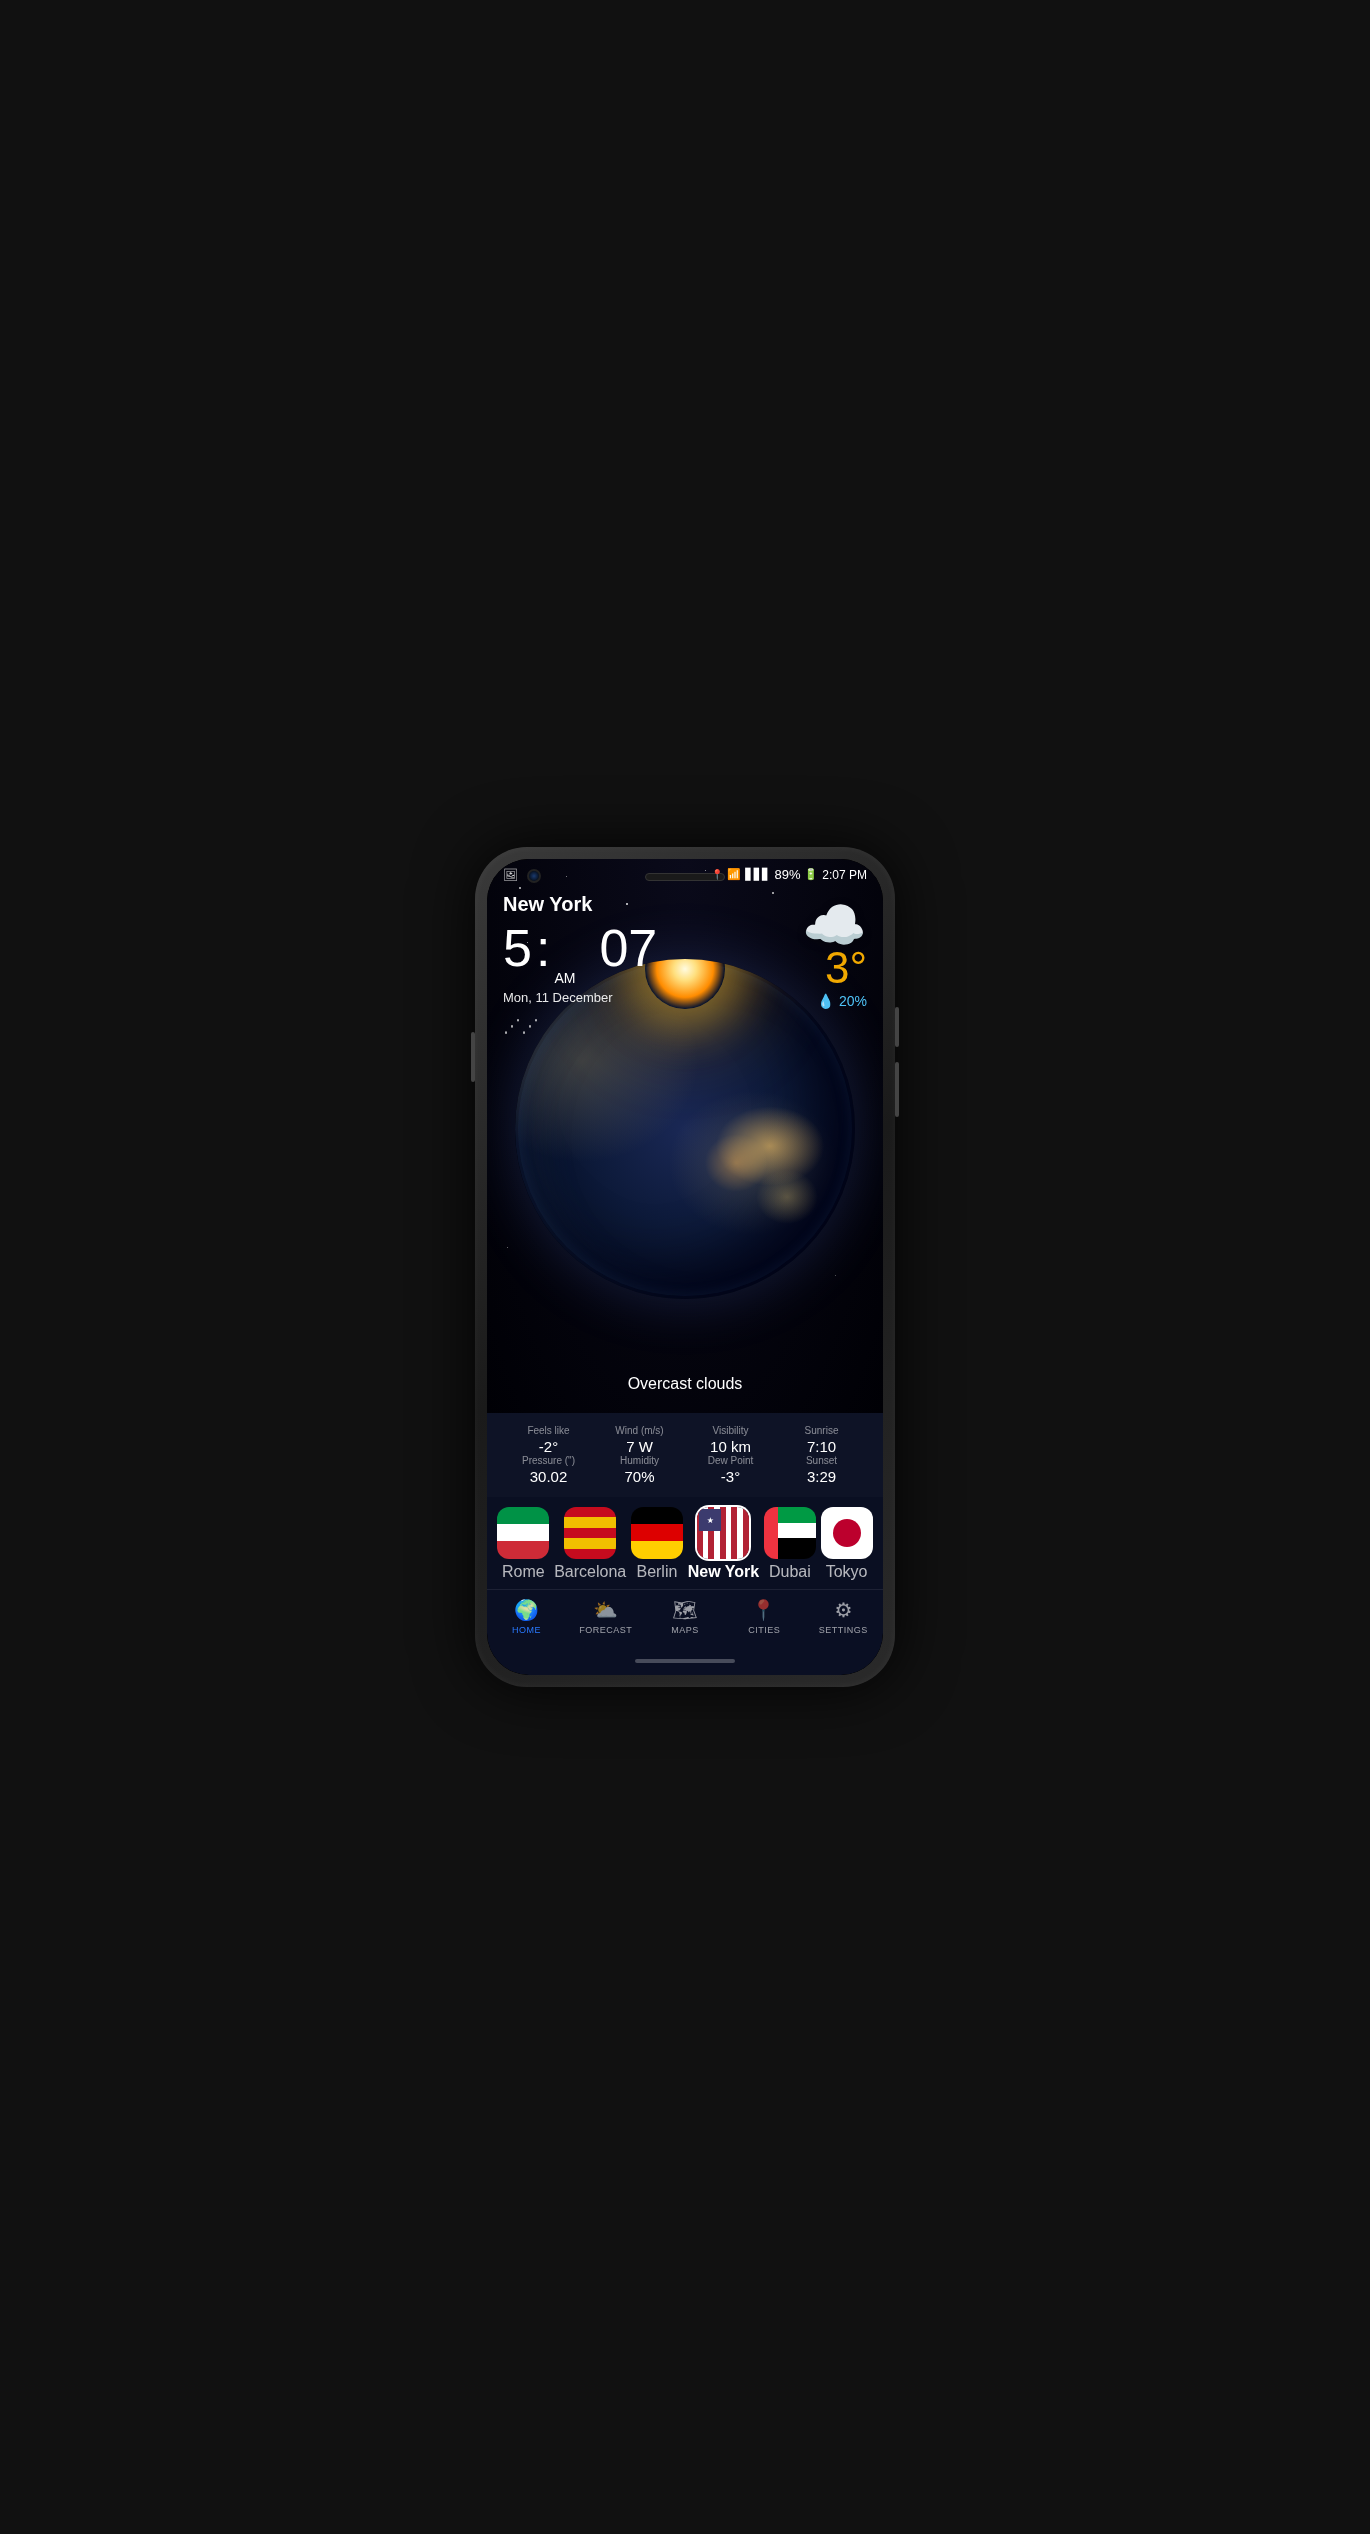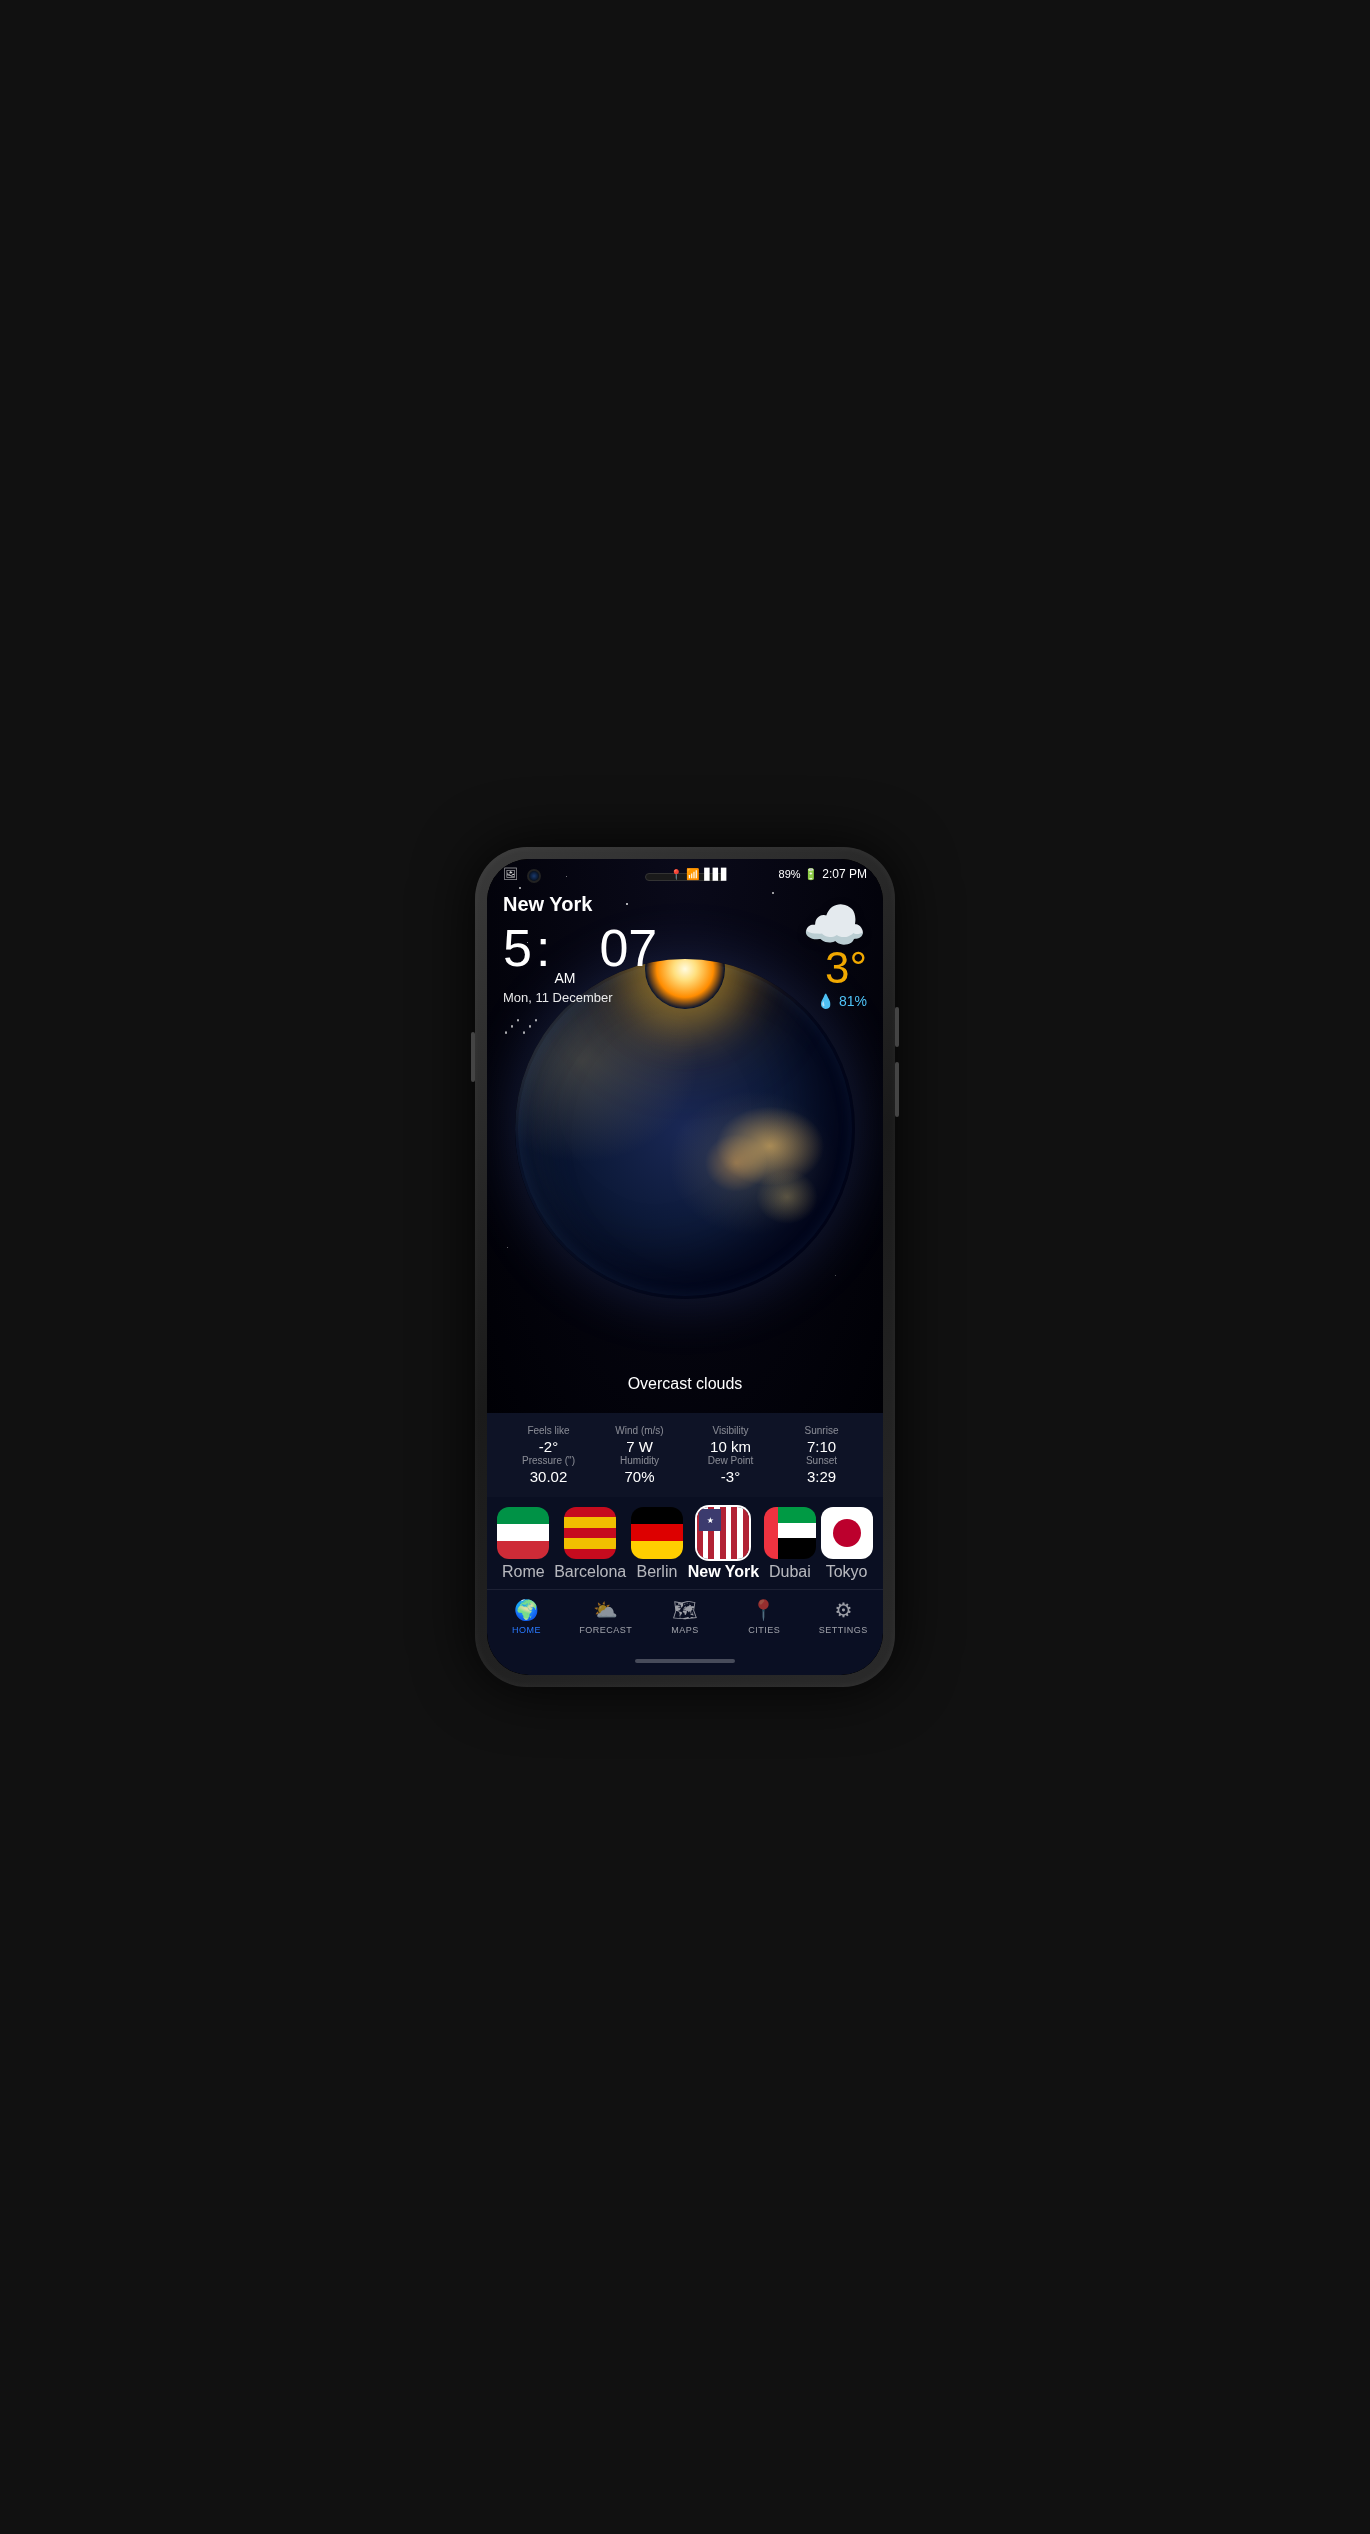--- a/index.html
+++ b/index.html
@@ -469,21 +469,21 @@
         </div>
 
         <div class="status-bar">
           <div class="status-left">
             <span>🖼</span>
           </div>
           <div class="status-right">
             <span style="font-size:10px">📍</span>
             <span style="font-size:11px">📶</span>
             <span style="font-size:11px">▋▋▋</span>
-            <span style="font-size:11px; color:white;margin-left:45px;">89%</span>
+            <span style="font-size:13px; color:white;">89%</span>
             <span style="font-size:11px">🔋</span>
             <span style="font-size:12px; font-weight:500; color:white;">2:07 PM</span>
           </div>
         </div>
 
         <div class="weather-overlay">
           <div class="city-name">New York</div>
           <div class="time-row">
             <span class="time-hour">5</span>
             <span class="time-colon">:</span>
@@ -494,21 +494,21 @@
           </div>
           <div class="date-text">Mon, 11 December</div>
           <div class="share-icon">⋰⋰</div>
         </div>
 
         <div class="temp-cloud">
           <div class="cloud-icon">☁️</div>
           <div class="temp-value">3°</div>
           <div class="precip-row">
             <span>💧</span>
-            <span>81%</span>
+            <span>20%</span>
           </div>
         </div>
 
         <div class="condition-text">Overcast clouds</div>
       </div>
 
       <div class="weather-details">
         <div class="detail-item">
           <div class="detail-label">Feels like</div>
           <div class="detail-value">-2°</div>

